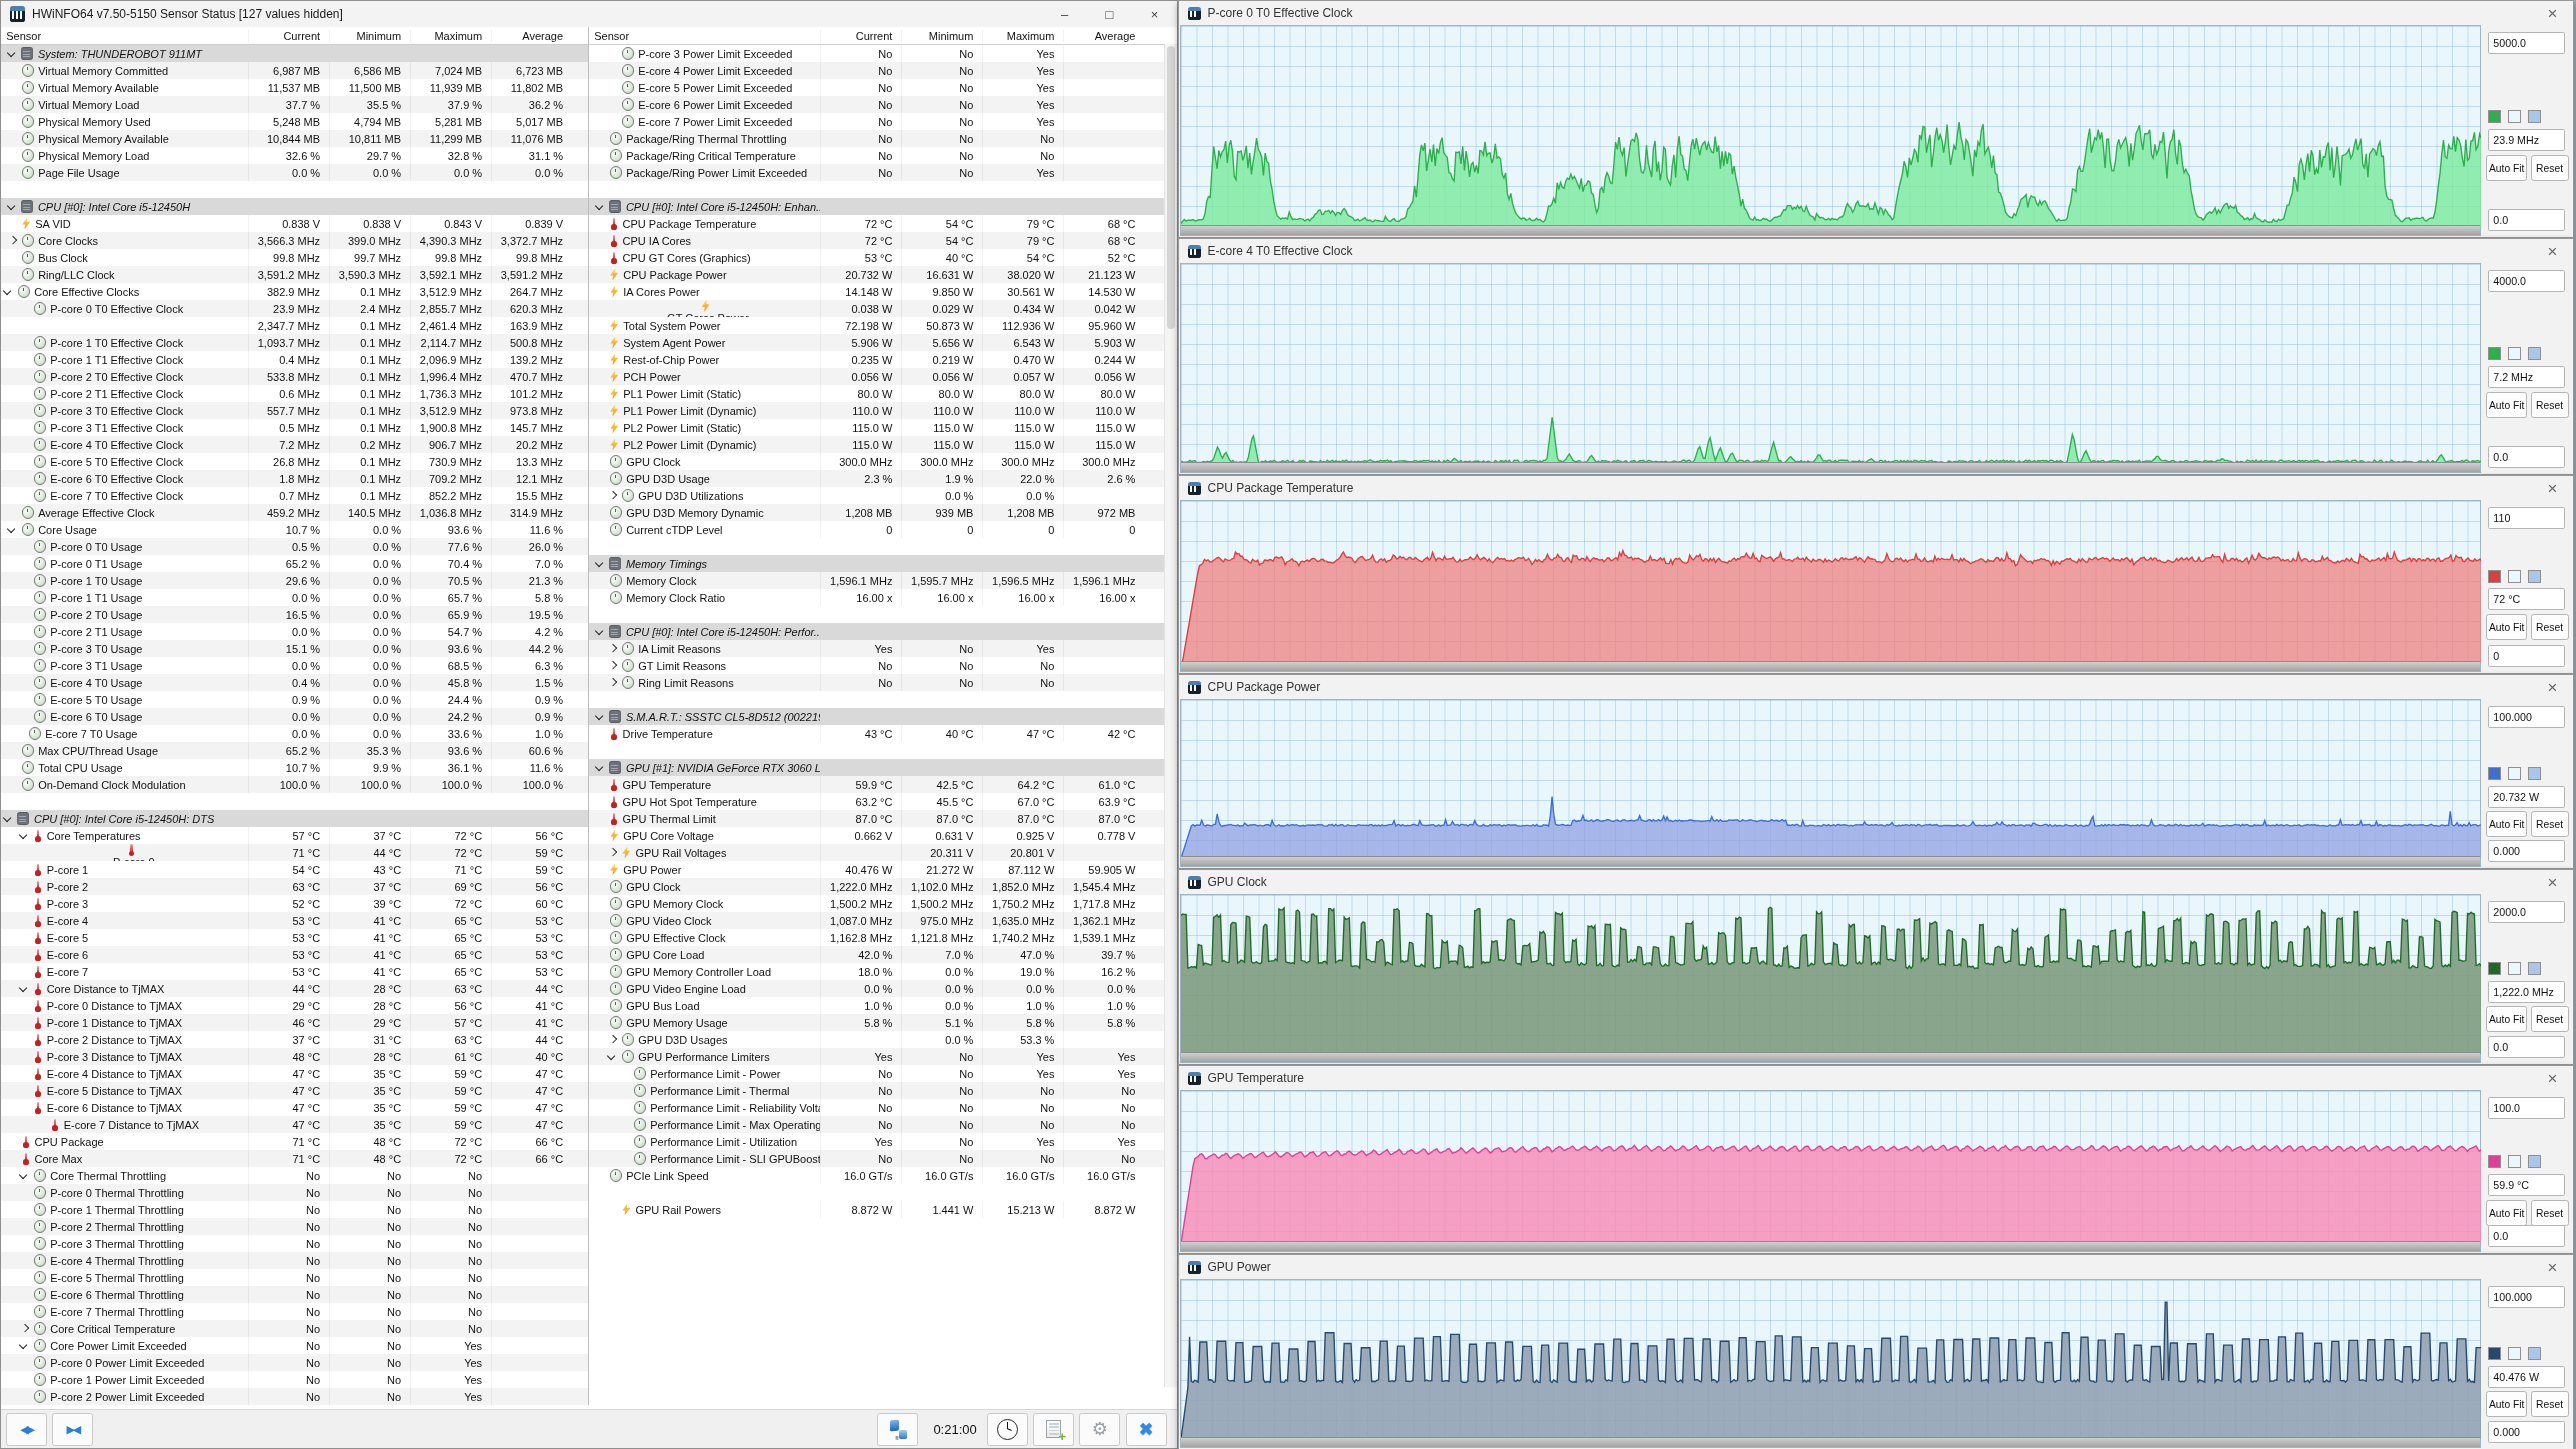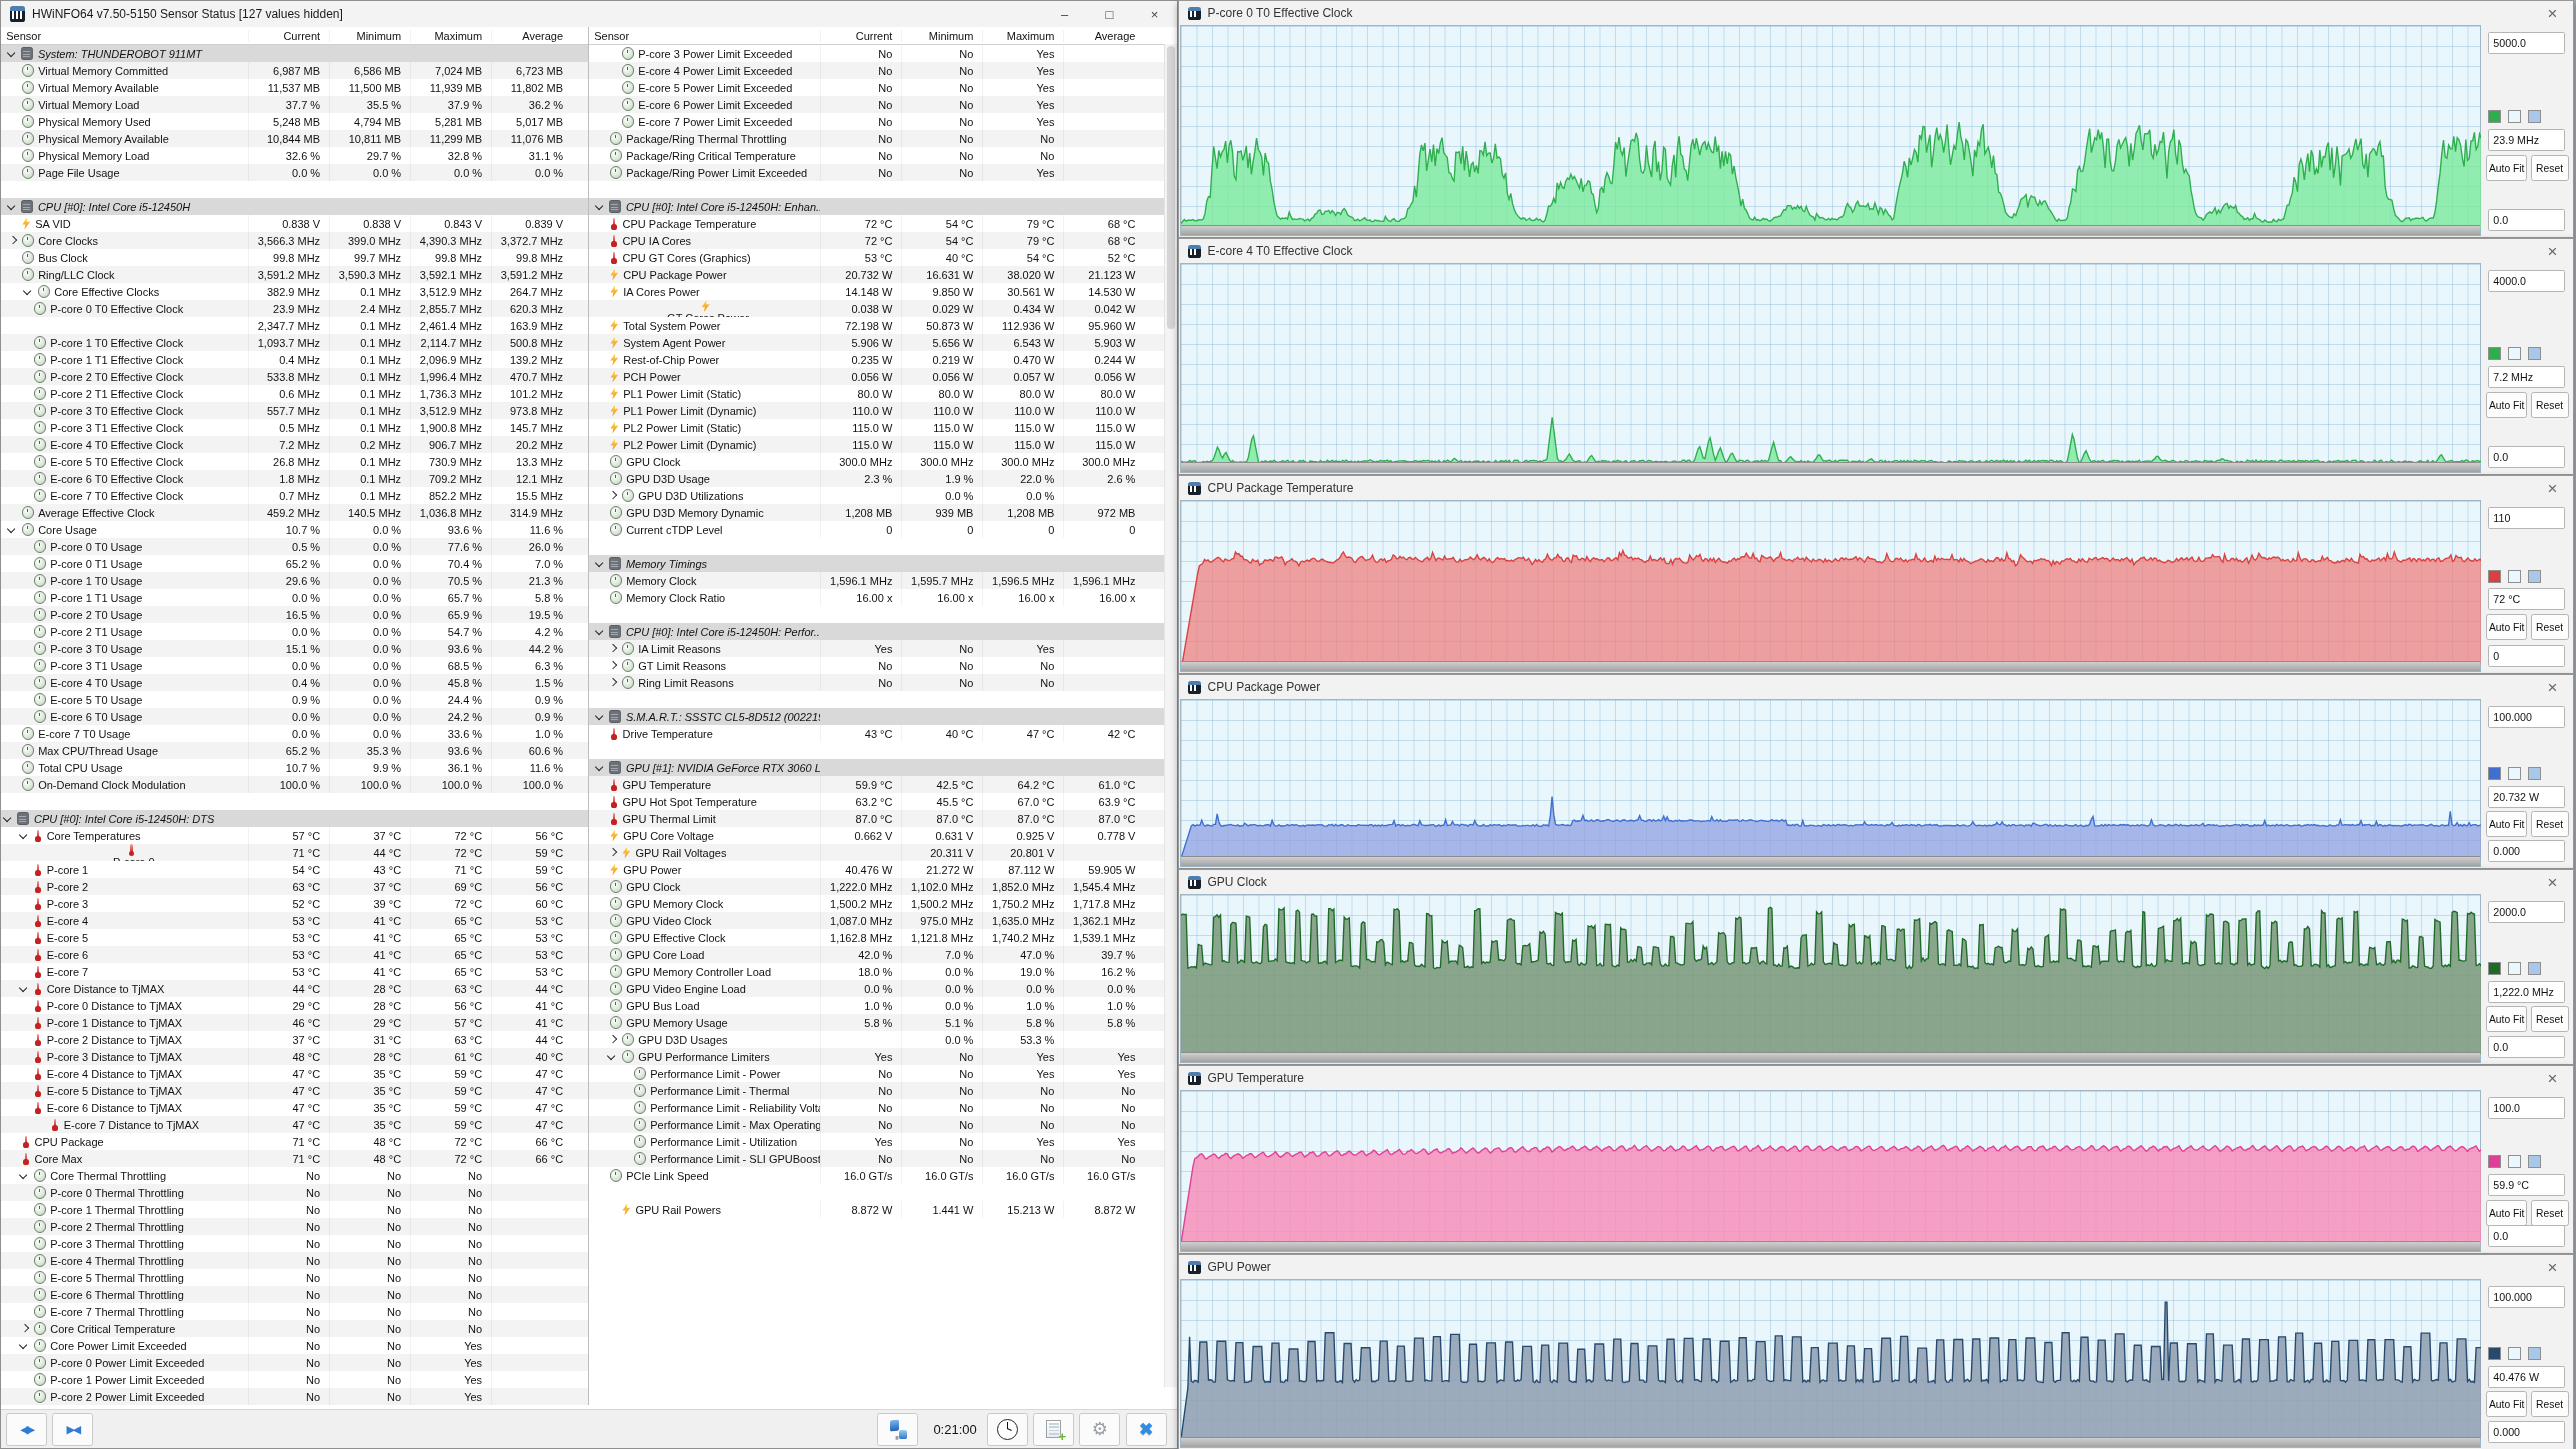--- a/index.html
+++ b/index.html
@@ -282,21 +282,21 @@
               <span class="ic ic-clock"></span>
               <span>Ring/LLC Clock</span>
             </span>
             <span class="cv">3,591.2 MHz</span>
             <span class="cv">3,590.3 MHz</span>
             <span class="cv">3,592.1 MHz</span>
             <span class="cv">3,591.2 MHz</span>
             <span class="endsp" style="width: 16.3px;"></span>
           </div>
           <div class="srow">
-            <span class="cl" style="padding-left: 23px;">
+            <span class="cl" style="padding-left: 3px;">
               <span class="chslot">
                 <span class="chev d"></span>
               </span>
               <span class="ic ic-clock"></span>
               <span>Core Effective Clocks</span>
             </span>
             <span class="cv">382.9 MHz</span>
             <span class="cv">0.1 MHz</span>
             <span class="cv">3,512.9 MHz</span>
             <span class="cv">264.7 MHz</span>
@@ -598,21 +598,21 @@
               <span class="ic ic-clock"></span>
               <span>E-core 6 T0 Usage</span>
             </span>
             <span class="cv">0.0 %</span>
             <span class="cv">0.0 %</span>
             <span class="cv">24.2 %</span>
             <span class="cv">0.9 %</span>
             <span class="endsp" style="width: 16.3px;"></span>
           </div>
           <div class="srow">
-            <span class="cl" style="padding-left: 7px; text-align: right;">
+            <span class="cl" style="padding-left: 14px; text-align: right;">
               <span class="chslot"></span>
               <span class="ic ic-clock"></span>
               <span>E-core 7 T0 Usage</span>
             </span>
             <span class="cv">0.0 %</span>
             <span class="cv">0.0 %</span>
             <span class="cv">33.6 %</span>
             <span class="cv">1.0 %</span>
             <span class="endsp" style="width: 16.3px;"></span>
           </div>

